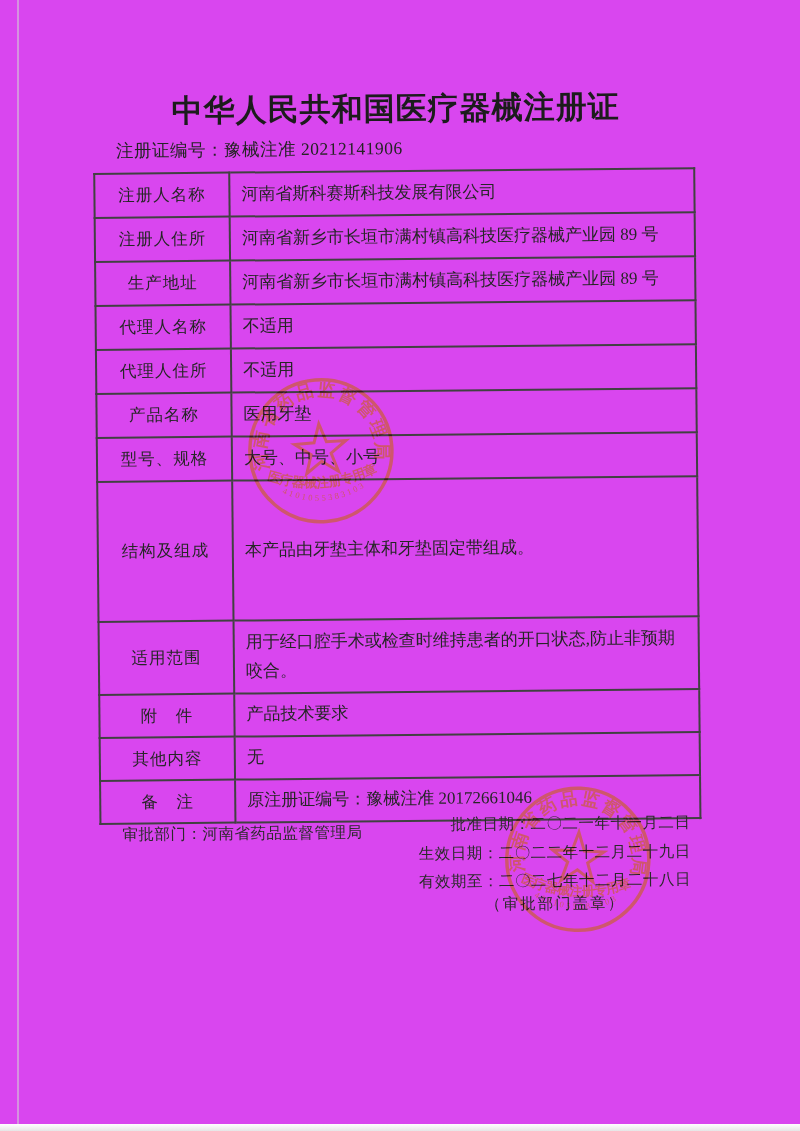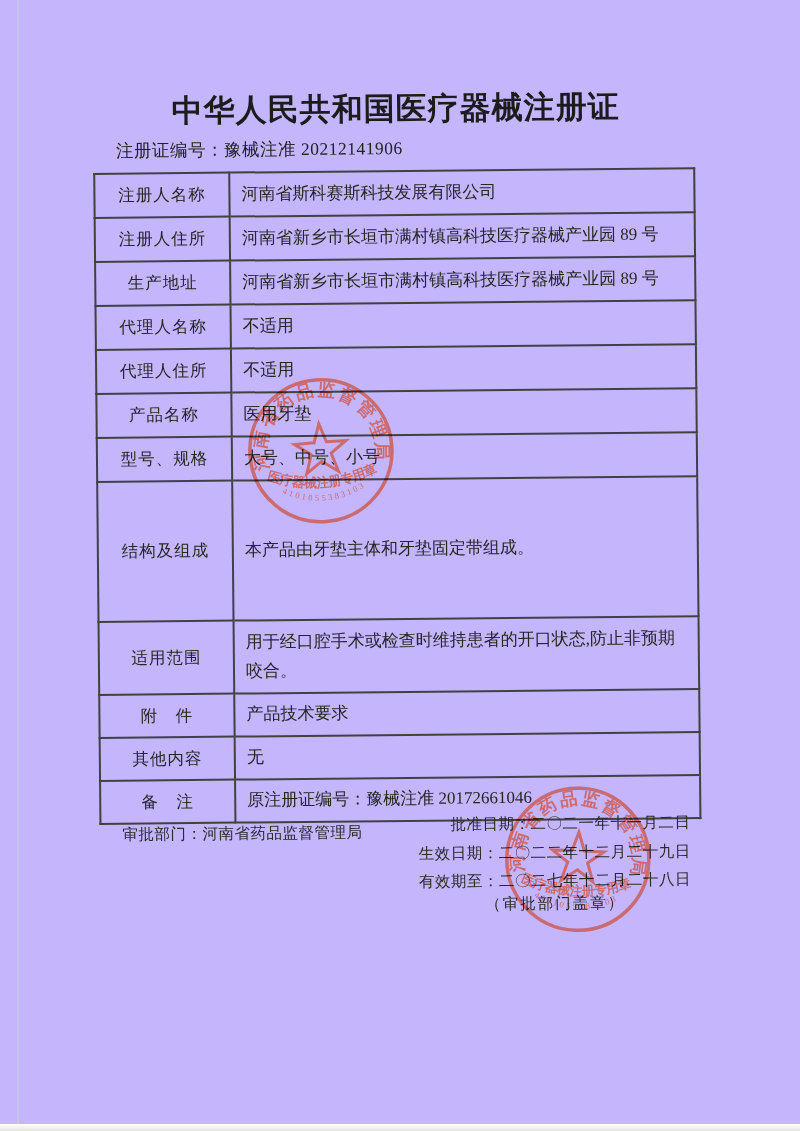--- a/index.html
+++ b/index.html
@@ -1,19 +1,19 @@
 <!DOCTYPE html>
 <html><head>
 <meta charset="utf-8">
 <style>
   html,body{margin:0;padding:0;background:#ffffff;}
   .page{
     position:relative;
     width:800px;height:1131px;
-    background:#c4b5fd;
+    background:#d946ef;
     overflow:hidden;
     font-family:"Liberation Serif","DejaVu Serif",serif;
     color:#232323;
   }
   .scan-edge-left{
     position:absolute;left:17px;top:0;width:2px;height:100%;
     background:#d2d2d2;opacity:.55;
   }
   .scan-edge-bottom{
     position:absolute;left:0;bottom:0;width:100%;height:7px;

